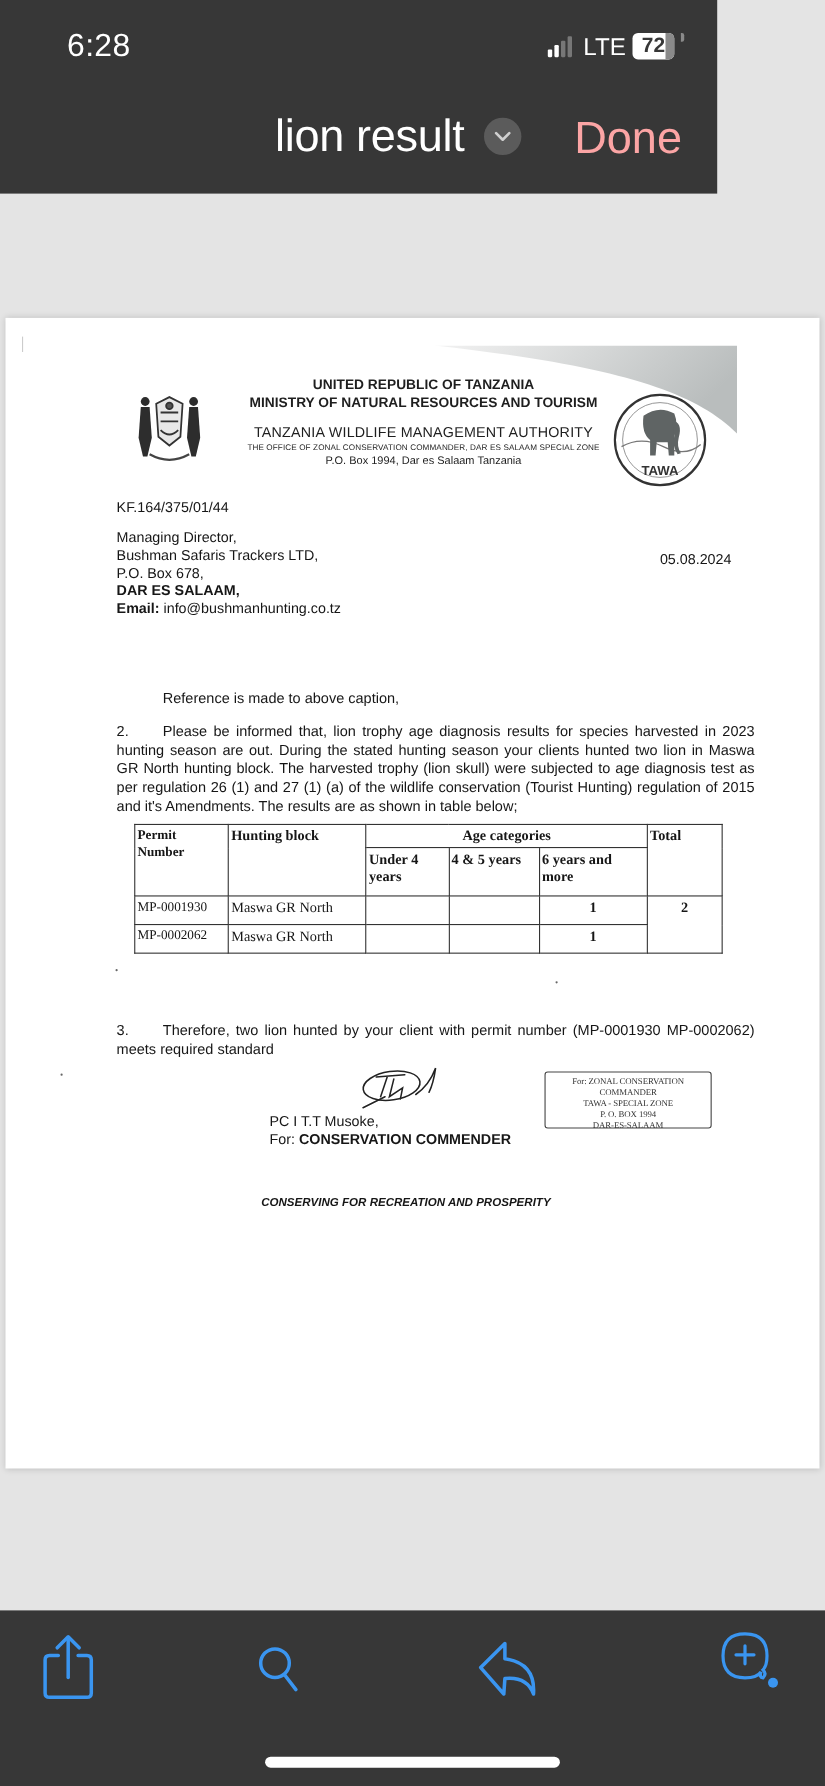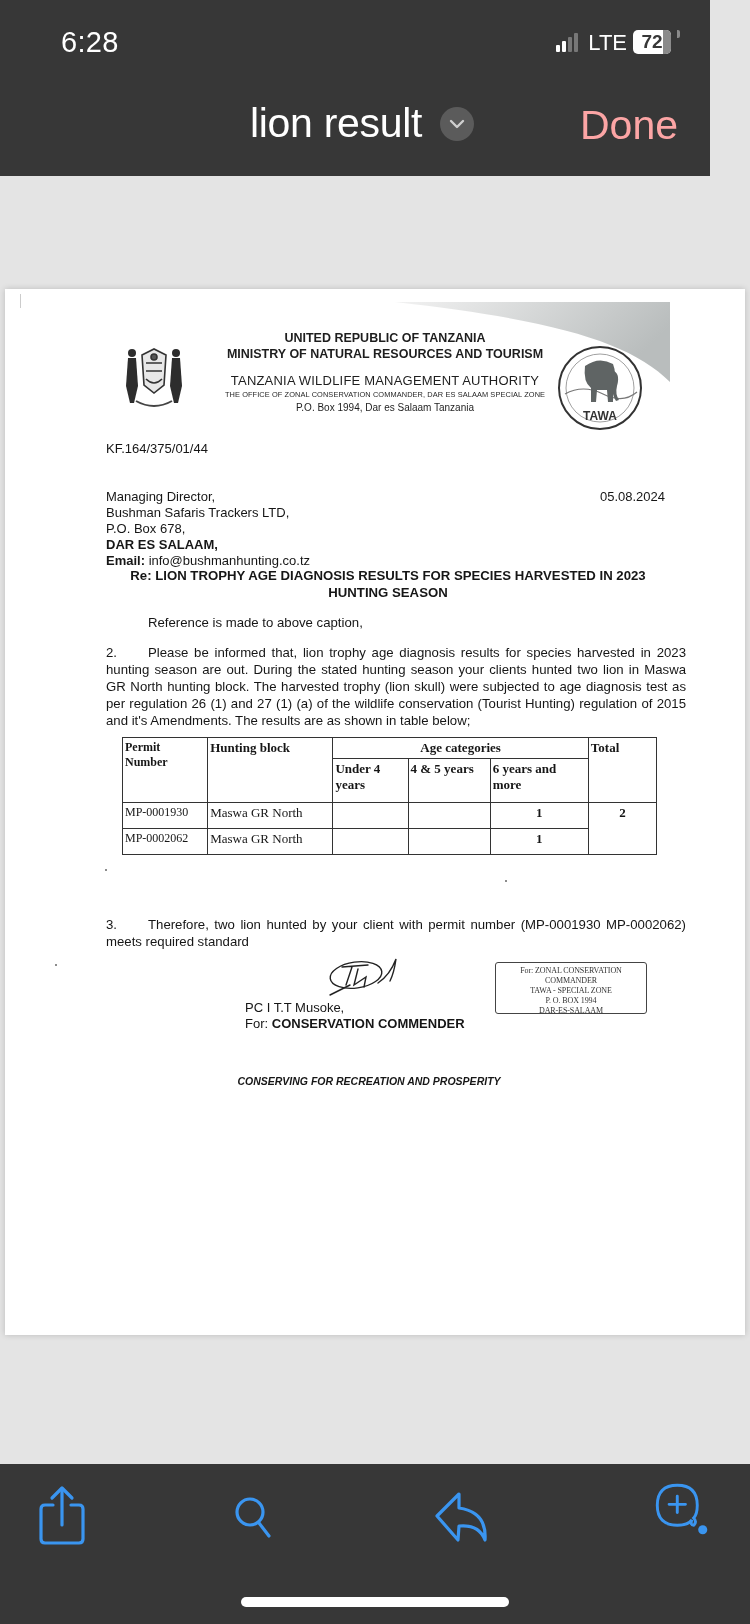--- a/index.html
+++ b/index.html
@@ -1,55 +1,55 @@
 <!DOCTYPE html>
 <html><head>
 <meta charset="utf-8">
 <style>
   * { box-sizing: border-box; margin: 0; padding: 0; }
   html, body { width: 750px; height: 1624px; overflow: hidden; background: #e4e4e4; }
   body { position: relative; font-family: "Liberation Sans", sans-serif; }
 
   
-  .topbar { position: absolute; left: 0; top: 0; width: 710px; height: 176px; background: #373737; }
+  .topbar { position: absolute; left: 0; top: 0; width: 652px; height: 176px; background: #373737; }
   .status-time { position: absolute; left: 61px; top: 26px; font-size: 29px; color: #fff; font-weight: 500; letter-spacing: 0.3px; }
   .status-right { position: absolute; right: 30px; top: 30px; display: flex; gap: 6px; }
   .signal { display: flex; align-items: flex-end; gap: 2px; height: 22px; }
   .signal span { width: 4px; border-radius: 1px; background: #fff; }
   .signal span.dim { background: #777; }
   .lte { color: #fff; font-size: 22px; font-family: "Liberation Sans", sans-serif; margin-left: 4px; }
   .battery { position: relative; width: 38px; height: 24px; background: #fff; border-radius: 5px; color: #373737; font-weight: 700; font-size: 19px; text-align: center; line-height: 24px; overflow: hidden; }
   .battery::after { content: ""; position: absolute; right: 0; top: 0; width: 8px; height: 24px; background: #8a8a8a; }
   .battery span { position: relative; z-index: 1; }
   .battery-cap { width: 3px; height: 8px; background: #8a8a8a; border-radius: 0 2px 2px 0; }
 
   .nav-title { position: absolute; left: 250px; top: 100px; display: flex; align-items: center; gap: 18px; }
   .nav-title-text { color: #fff; font-size: 41px; font-weight: 500; letter-spacing: -0.3px; }
   .chevron-btn { width: 34px; height: 34px; border-radius: 50%; background: #5b5b5b; display: flex; align-items: center; justify-content: center; }
   .done-btn { position: absolute; right: 32px; top: 102px; color: #fca5a5; font-size: 41px; font-weight: 500; }
 
   
   .page { position: absolute; left: 5px; top: 289px; width: 740px; height: 1046px; background: #fff; box-shadow: 0 0 6px rgba(0,0,0,0.18); overflow: hidden; }
-  .doc { position: absolute; left: 0; top: 0; width: 740px; height: 1268px; color: #161616; font-family: "Liberation Sans", sans-serif; }
+  .doc { position: absolute; left: 0; top: 12px; width: 740px; height: 1268px; color: #161616; font-family: "Liberation Sans", sans-serif; }
 
   .wedge { position: absolute; left: 380px; top: 13px; width: 285px; height: 105px; }
   .coat { position: absolute; left: 113px; top: 52px; width: 72px; height: 72px; }
   .tawa-logo { position: absolute; left: 548px; top: 55px; width: 95px; height: 88px; }
 
   .hdr1 { position: absolute; left: 0; width: 740px; text-align: center; font-size: 12.5px; font-weight: 700; color: #1e1e1e; }
   .hdr-line1 { top: 42px; left: 0; width: 760px; }
   .hdr-line2 { top: 58px; left: 0; width: 760px; }
   .hdr-line3 { top: 84px; left: 0; width: 760px; font-weight: 400; font-size: 13px; letter-spacing: 0.2px; }
   .hdr-line4 { top: 101px; left: 0; width: 760px; font-weight: 400; font-size: 7.4px; letter-spacing: 0.1px; }
   .hdr-line5 { top: 113px; left: 0; width: 760px; font-weight: 400; font-size: 10px; }
 
   .ref { position: absolute; left: 101px; top: 152px; font-size: 13px; }
   .date { position: absolute; right: 80px; top: 152px; font-size: 13px; margin-top: 48px; }
 
-  .addr { position: absolute; left: 101px; top: 180px; font-size: 13px; line-height: 16px; margin-top: 20px; }
+  .addr { position: absolute; left: 101px; top: 180px; font-size: 13px; line-height: 16px; }
   .addr .bold { font-weight: 700; }
 
   .subject { position: absolute; left: 98px; top: 278px; width: 570px; text-align: center; font-size: 13.2px; font-weight: 700; line-height: 17px; }
 
   .p1 { position: absolute; left: 143px; top: 326px; font-size: 13.2px; }
   .para { position: absolute; left: 101px; width: 580px; font-size: 13.2px; line-height: 17px; text-align: justify; }
   .para2 { top: 355px; }
   .pnum { display: inline-block; width: 42px; }
 
   table.results { position: absolute; left: 117px; top: 448px; width: 535px; border-collapse: collapse; font-size: 13px; }
@@ -155,21 +155,20 @@
     <div class="date">05.08.2024</div>
 
     <div class="addr">
       <div>Managing Director,</div>
       <div>Bushman Safaris Trackers LTD,</div>
       <div>P.O. Box 678,</div>
       <div class="bold">DAR ES SALAAM,</div>
       <div><span class="bold">Email:</span> <span>info@bushmanhunting.co.tz</span></div>
     </div>
 
-    <div class="subject">Re: LION TROPHY AGE DIAGNOSIS RESULTS FOR SPECIES HARVESTED IN 2023 HUNTING SEASON</div>
 
     <div class="p1">Reference is made to above caption,</div>
 
     <div class="para para2">
       <span class="pnum">2.</span><span>Please be informed that, lion trophy age diagnosis results for species harvested in 2023 hunting season are out. During the stated hunting season your clients hunted two lion in Maswa GR North hunting block. The harvested trophy (lion skull) were subjected to age diagnosis test as per regulation 26 (1) and 27 (1) (a) of the wildlife conservation (Tourist Hunting) regulation of 2015 and it's Amendments. The results are as shown in table below;</span>
     </div>
 
     <table class="results">
       <tbody>
           <tr>

